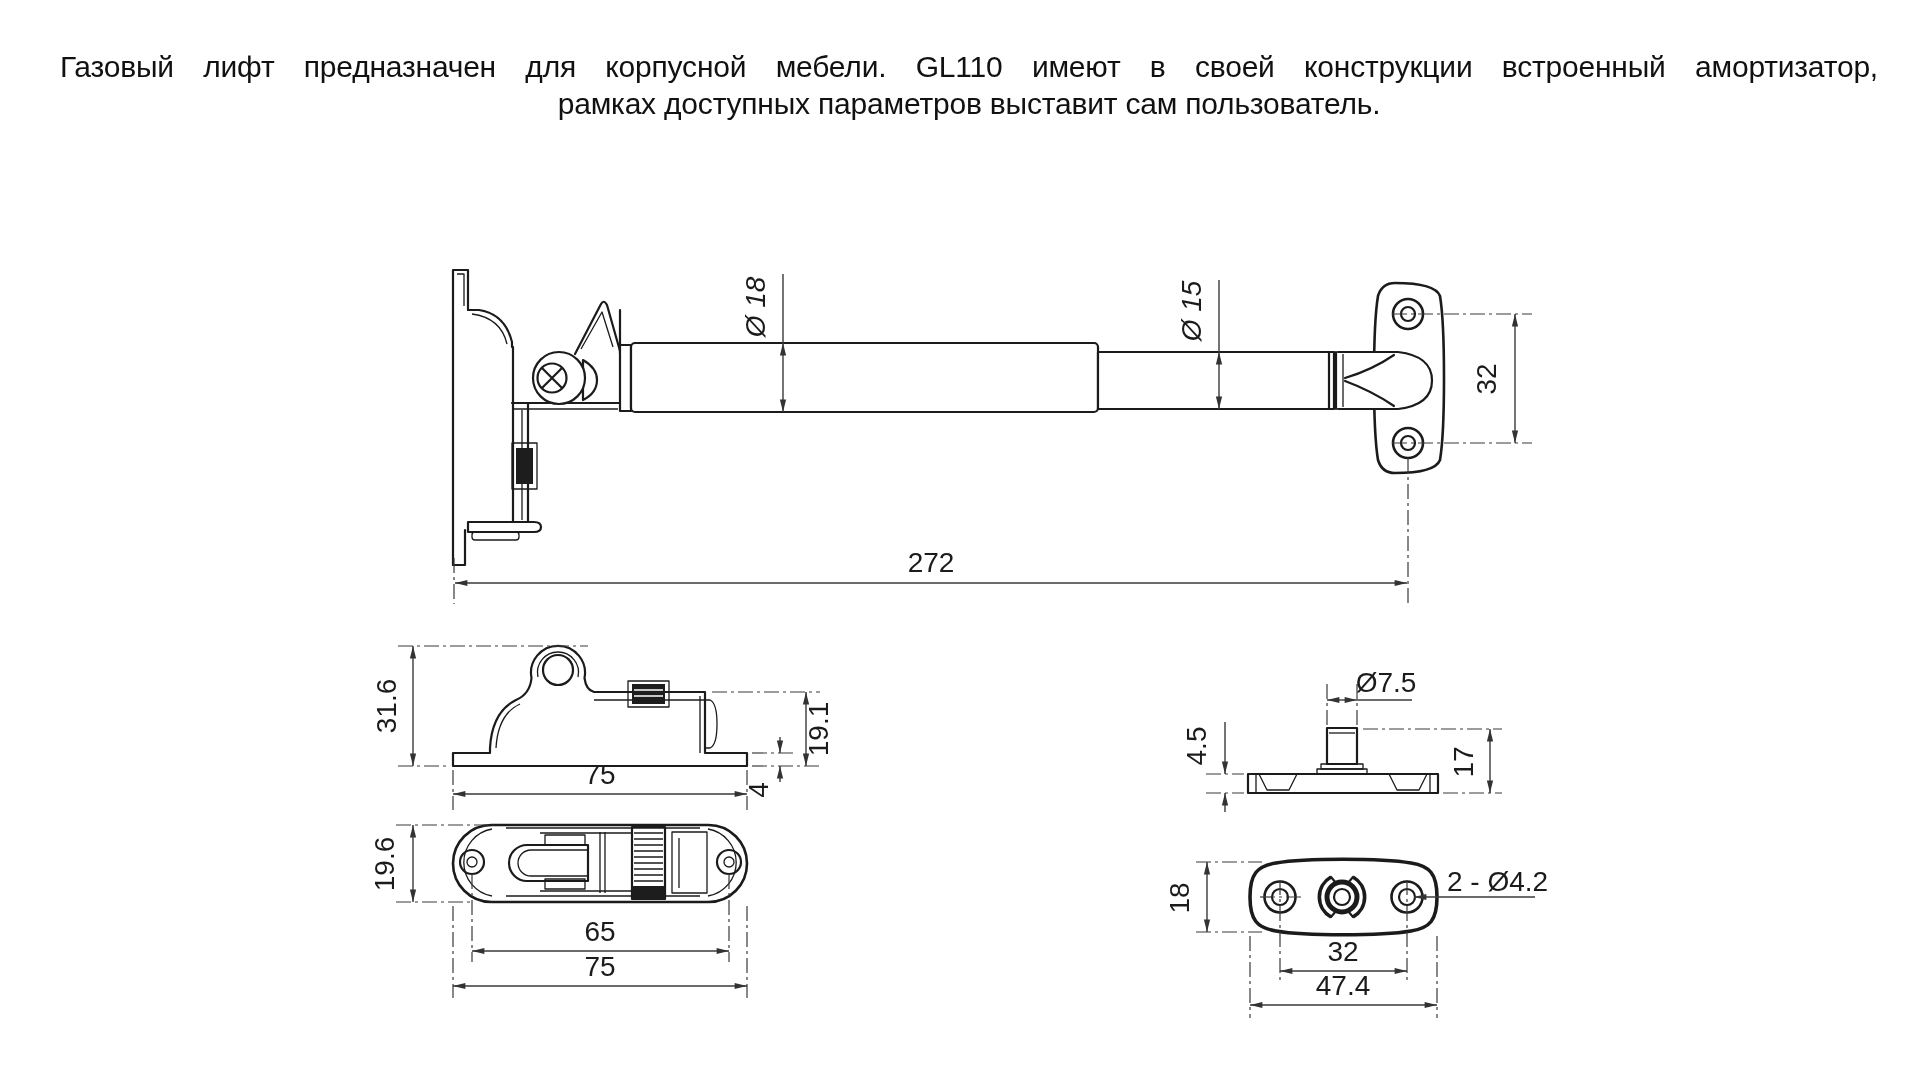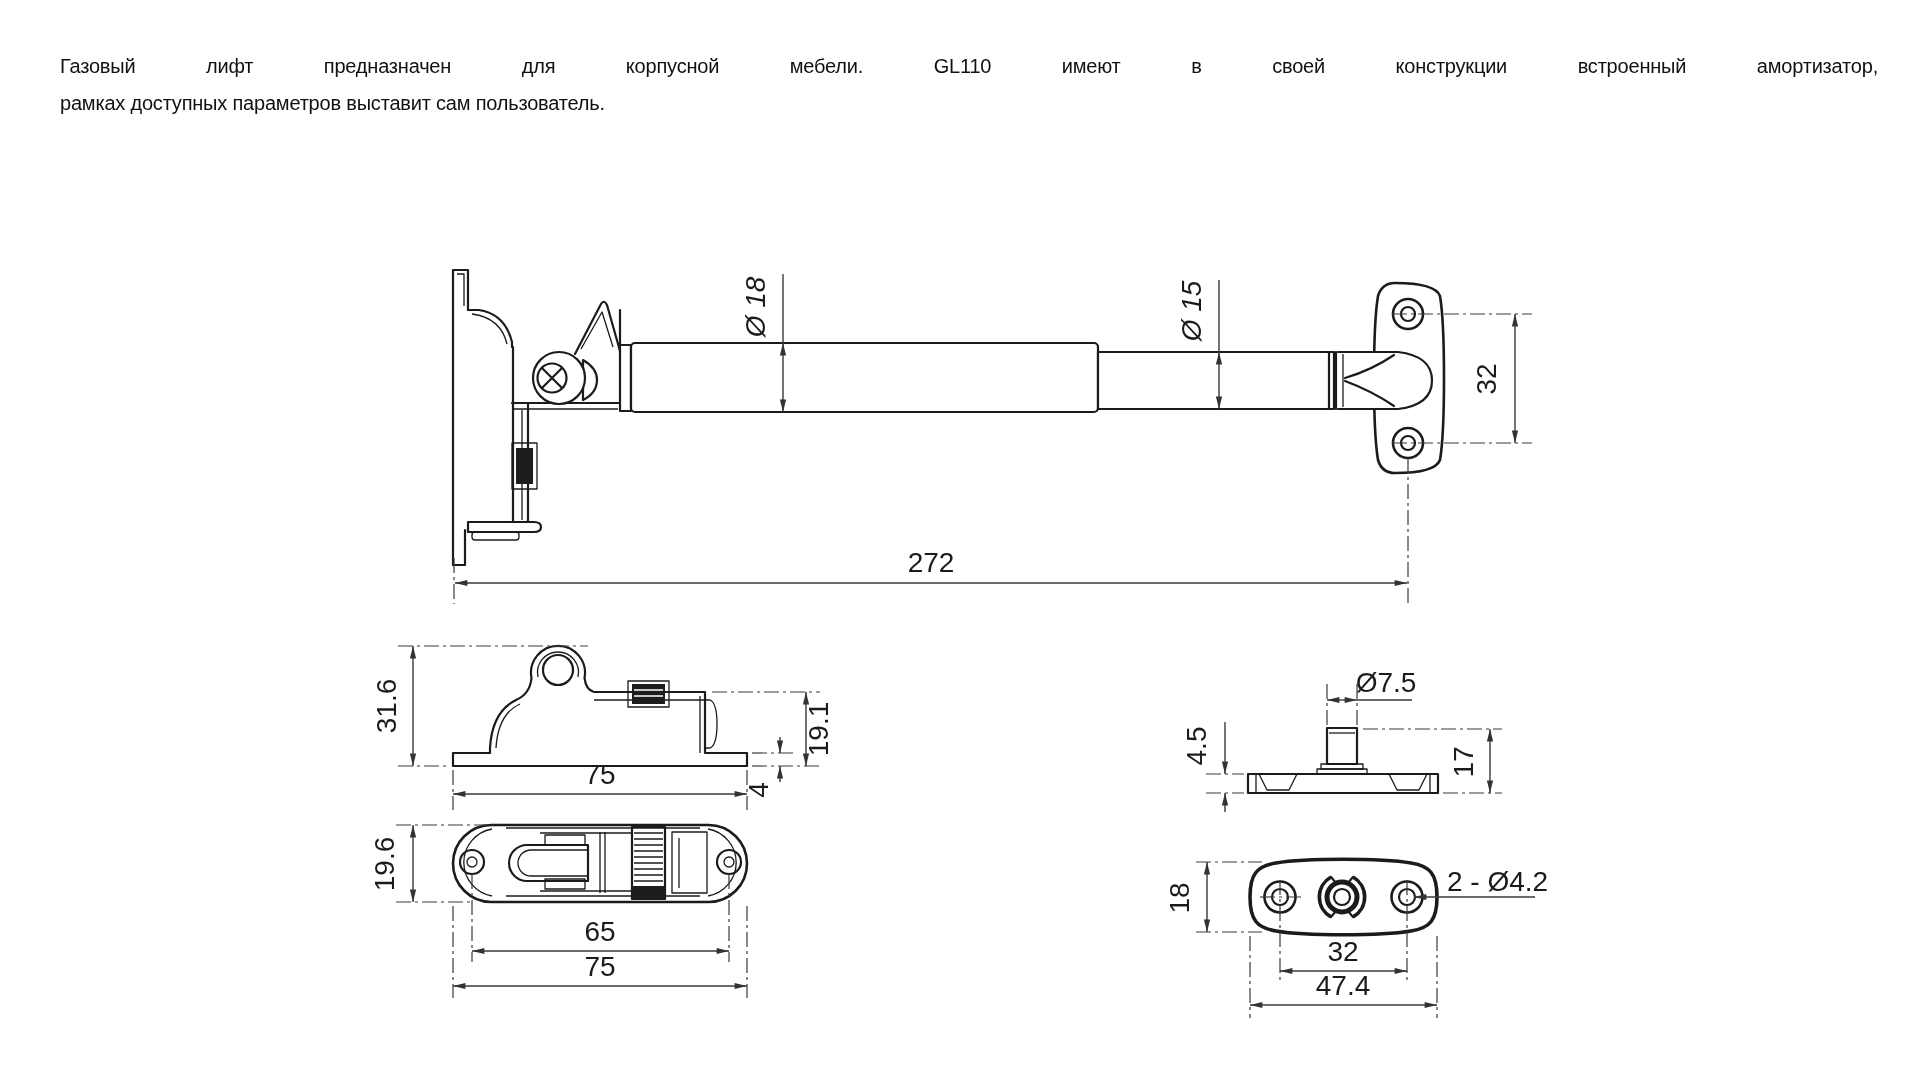--- a/index.html
+++ b/index.html
@@ -1,21 +1,21 @@
 <!DOCTYPE html>
 <html><head>
 <meta charset="utf-8">
 <style>
   html,body{margin:0;padding:0;background:#ffffff;}
   body{width:1924px;height:1082px;position:relative;overflow:hidden;
        font-family:"Liberation Sans",sans-serif;color:#161616;}
   .intro{position:absolute;left:60px;right:46px;top:48px;z-index:2;
-         font-size:20px;line-height:37px;letter-spacing:-0.2px;color:#111;}
+         font-size:30px;line-height:37px;letter-spacing:-0.2px;color:#111;}
   .intro .jline{text-align:justify;text-align-last:justify;}
-  .intro .lline{text-align:left;}
+  .intro .lline{text-align:center;}
   svg{position:absolute;left:0;top:0;}
   
   .ol   {fill:none;stroke:#1b1b1b;stroke-width:2.2;stroke-linejoin:round;stroke-linecap:round;}
   .olw  {fill:#ffffff;stroke:#1b1b1b;stroke-width:2.2;stroke-linejoin:round;}
   .olw25{fill:#ffffff;stroke:#1b1b1b;stroke-width:2.6;stroke-linejoin:round;}
   .bold {fill:none;stroke:#1b1b1b;stroke-width:3.6;stroke-linejoin:round;}
   .thin {fill:none;stroke:#1b1b1b;stroke-width:1.3;stroke-linejoin:round;}
   .dark {fill:#1d1d1d;stroke:none;}
   .wline{fill:none;stroke:#ffffff;stroke-width:1.6;}
   .dim  {fill:none;stroke:#3a3a3a;stroke-width:1.4;}

